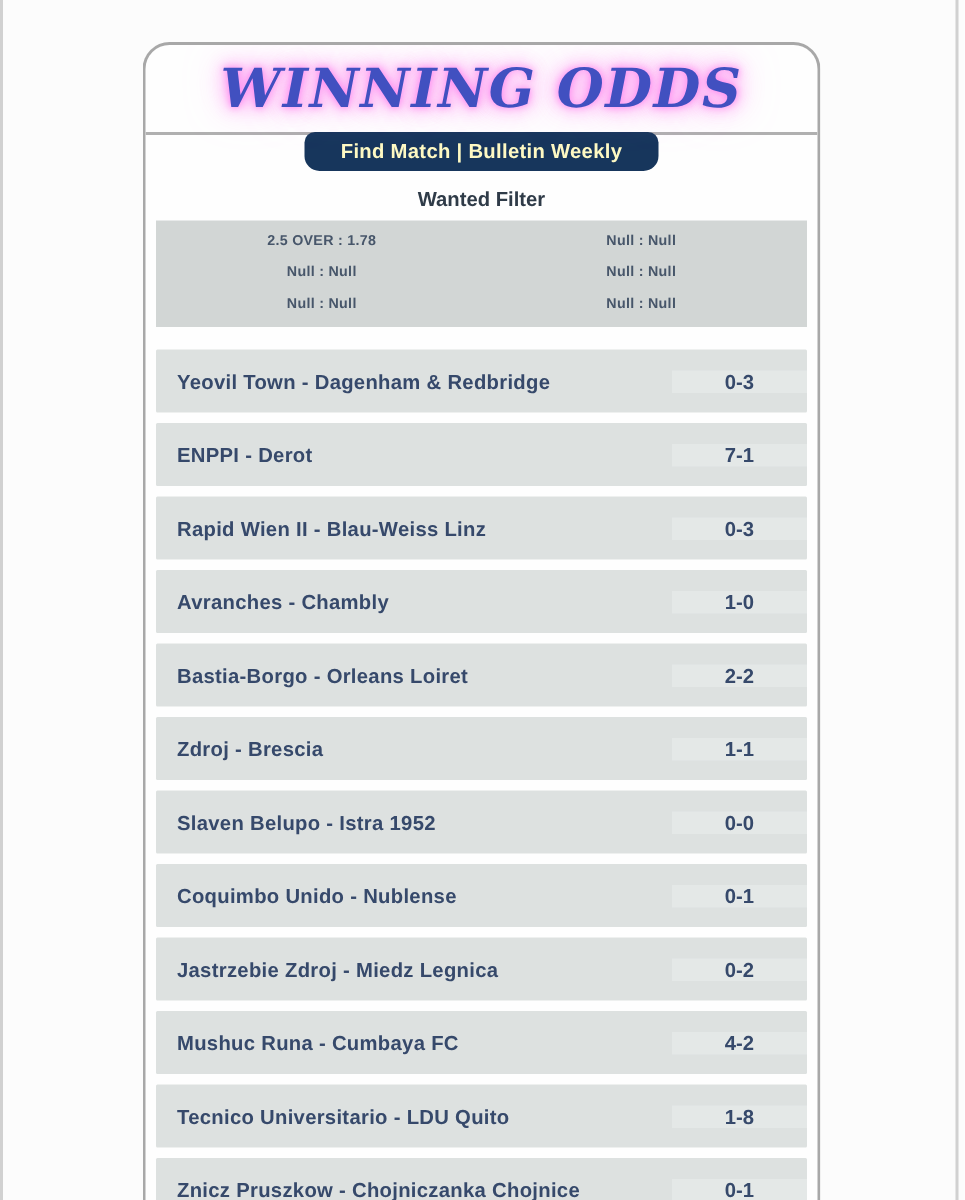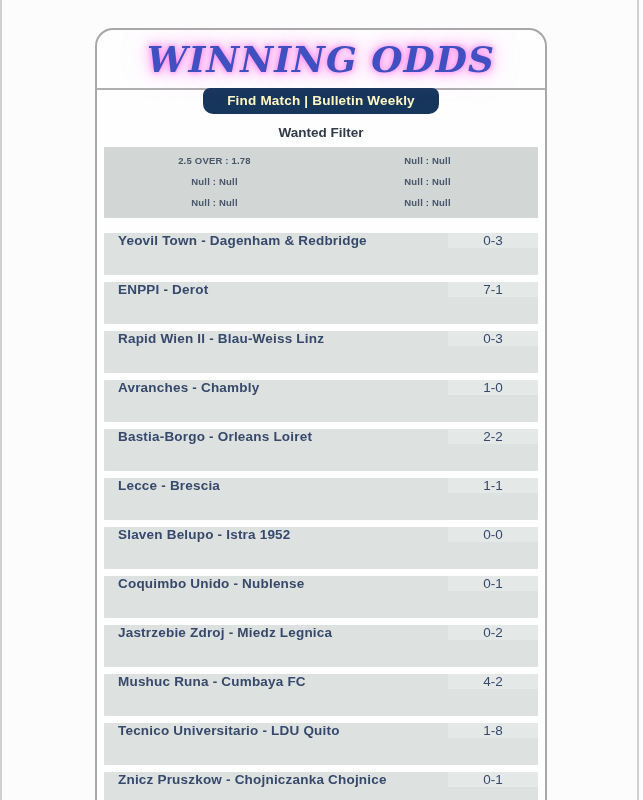--- a/index.html
+++ b/index.html
@@ -71,34 +71,34 @@
     font-size:9.5px; font-weight:600; color:#47566a;
     letter-spacing:.2px;
   }
 
   .match-list {
     margin:15px 7px 0;
     display:flex; flex-direction:column; gap:7px;
   }
   .match-row {
     height:42px; background:#dde1e0;
-    display:flex; align-items:flex-start;
+    display:flex; align-items:center;
     border-radius:1px;
   }
   .match-name {
     flex:1; display:flex; align-items:center;
     padding-left:14px;
     font-size:13.5px; font-weight:600; color:#36496b;
     letter-spacing:.2px;
   }
   .match-score {
     width:90px;
     display:flex; align-items:center; justify-content:center;
     background:#e4e8e7;
-    font-size:13.5px; font-weight:400; color:#36496b;
+    font-size:13.5px; font-weight:700; color:#36496b;
   }
 </style>
 </head>
 <body>
 
 <div class="edge-line left"></div>
 <div class="edge-line right"></div>
 
 <div class="card">
 
@@ -140,21 +140,21 @@
       <span class="match-name">Avranches - Chambly</span>
       <span class="match-score">1-0</span>
     </div>
 
     <div class="match-row">
       <span class="match-name">Bastia-Borgo - Orleans Loiret</span>
       <span class="match-score">2-2</span>
     </div>
 
     <div class="match-row">
-      <span class="match-name">Lecce - Brescia</span>
+      <span class="match-name">Zdroj - Brescia</span>
       <span class="match-score">1-1</span>
     </div>
 
     <div class="match-row">
       <span class="match-name">Slaven Belupo - Istra 1952</span>
       <span class="match-score">0-0</span>
     </div>
 
     <div class="match-row">
       <span class="match-name">Coquimbo Unido - Nublense</span>

